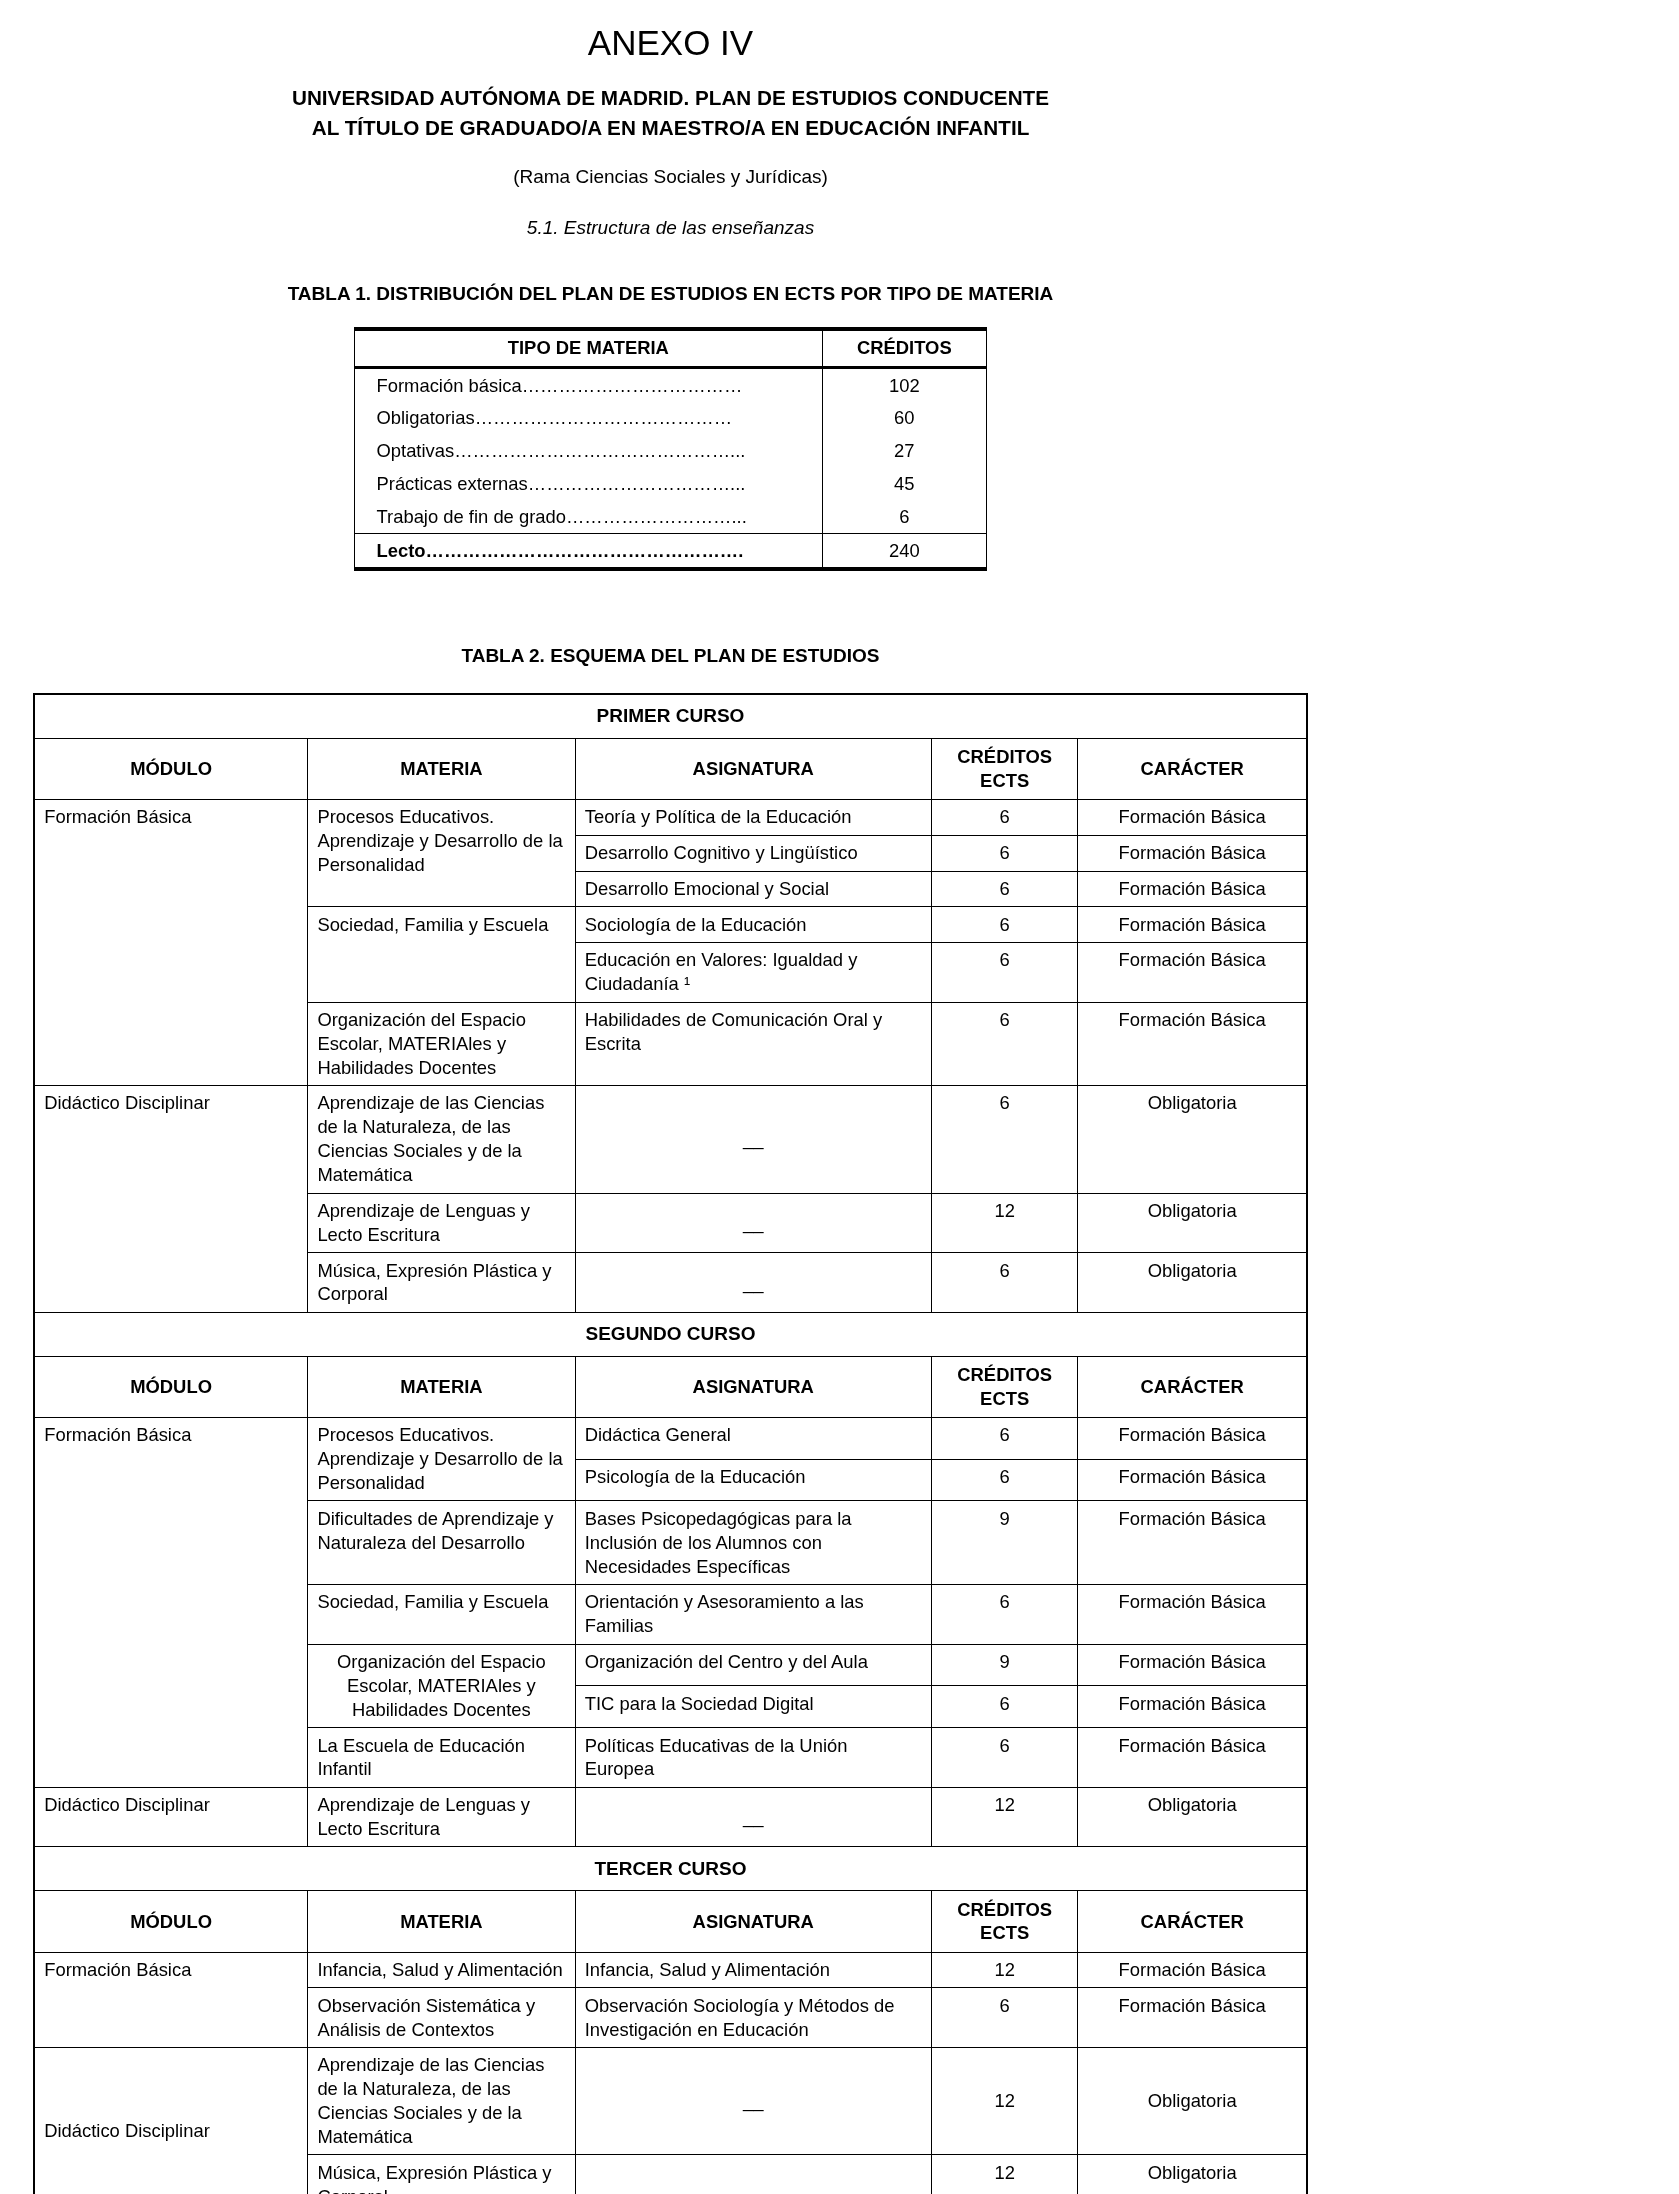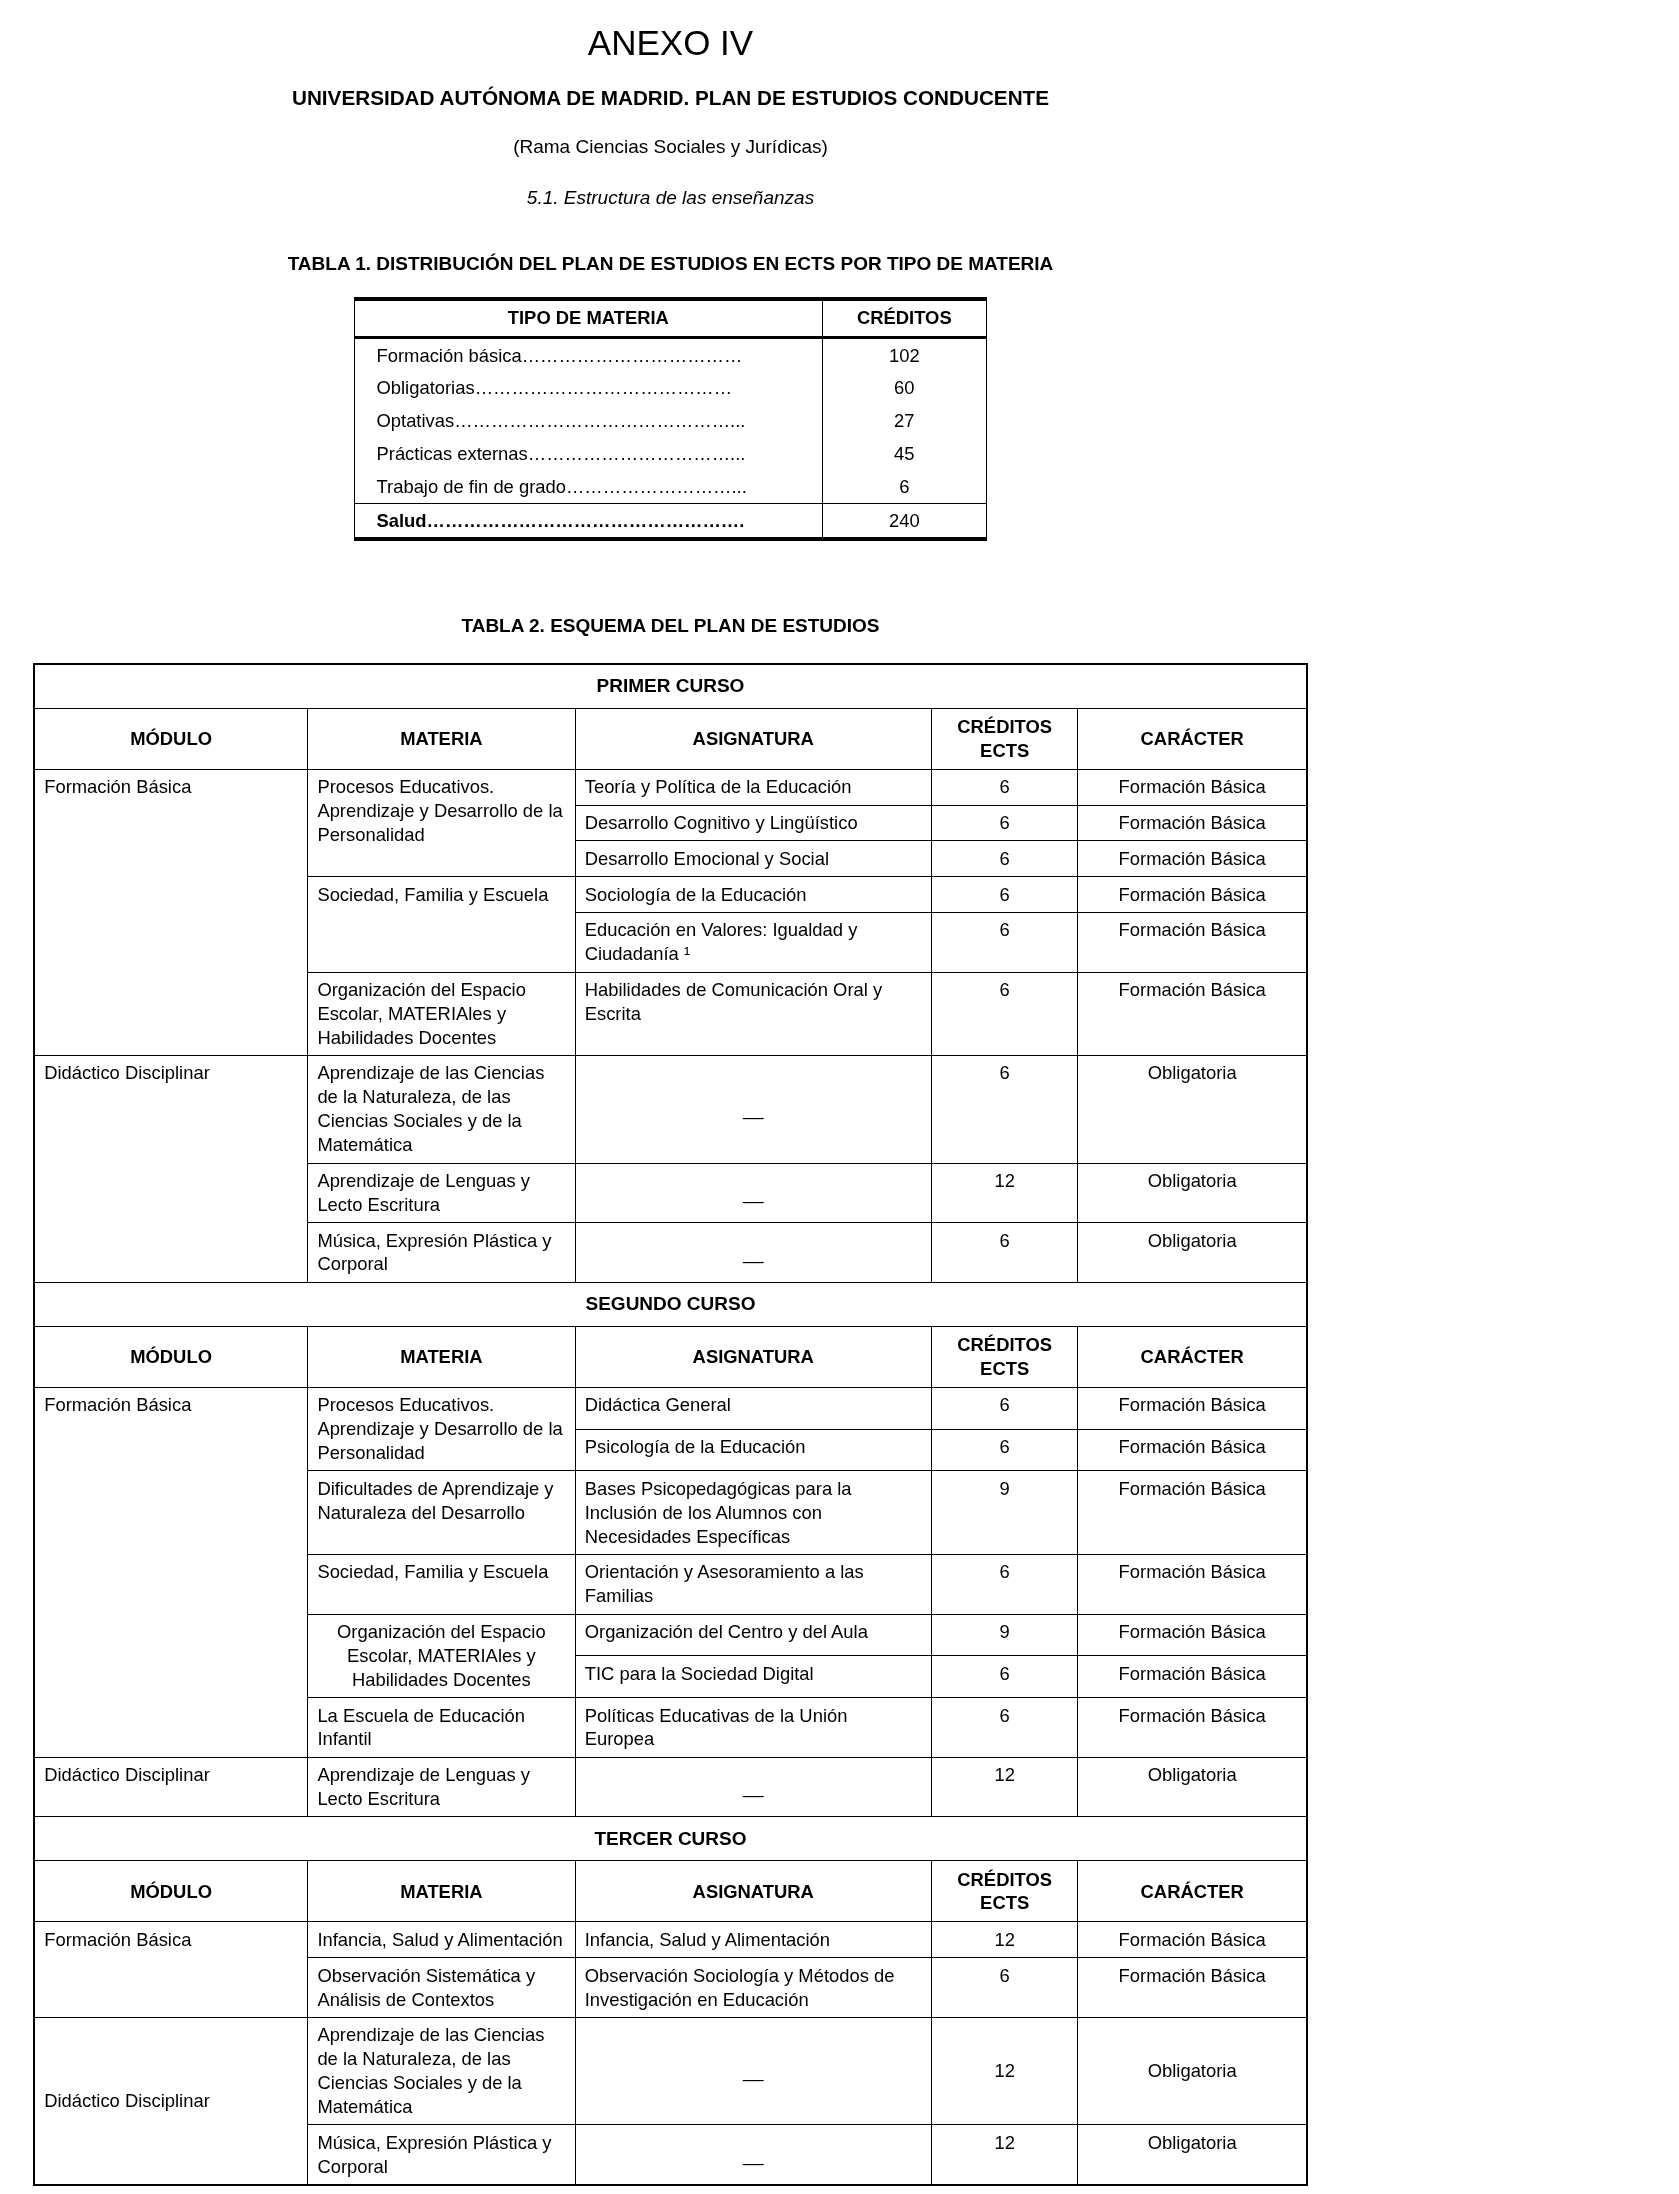--- a/index.html
+++ b/index.html
@@ -65,20 +65,21 @@
 </style>
 </head>
 <body>
 
 <div class="page">
 
   <div class="doc-title">ANEXO IV</div>
 
   <div class="doc-subtitle">
     <span>UNIVERSIDAD AUTÓNOMA DE MADRID. PLAN DE ESTUDIOS CONDUCENTE</span><br>
+    <span>AL TÍTULO DE GRADUADO/A EN MAESTRO/A EN EDUCACIÓN INFANTIL</span>
   </div>
 
   <div class="doc-branch">(Rama Ciencias Sociales y Jurídicas)</div>
 
   <div class="doc-section">5.1. Estructura de las enseñanzas</div>
 
   <div class="t1-title">TABLA 1. DISTRIBUCIÓN DEL PLAN DE ESTUDIOS EN ECTS POR TIPO DE MATERIA</div>
 
   <table class="tabla1">
     <colgroup>
@@ -106,21 +107,21 @@
         </tr>
         <tr>
           <td class="lbl">Prácticas externas……………………………...</td>
           <td class="val">45</td>
         </tr>
         <tr>
           <td class="lbl">Trabajo de fin de grado………………………...</td>
           <td class="val">6</td>
         </tr>
         <tr class="total-row">
-          <td class="lbl b">Salud…………………………………………….</td>
+          <td class="lbl b">Lecto…………………………………………….</td>
           <td class="val">240</td>
         </tr>
       </tbody>
   </table>
 
   <div class="t2-title">TABLA 2. ESQUEMA DEL PLAN DE ESTUDIOS</div>
 
   <table class="tabla2">
     <colgroup>
       <col style="width:21.5%">

